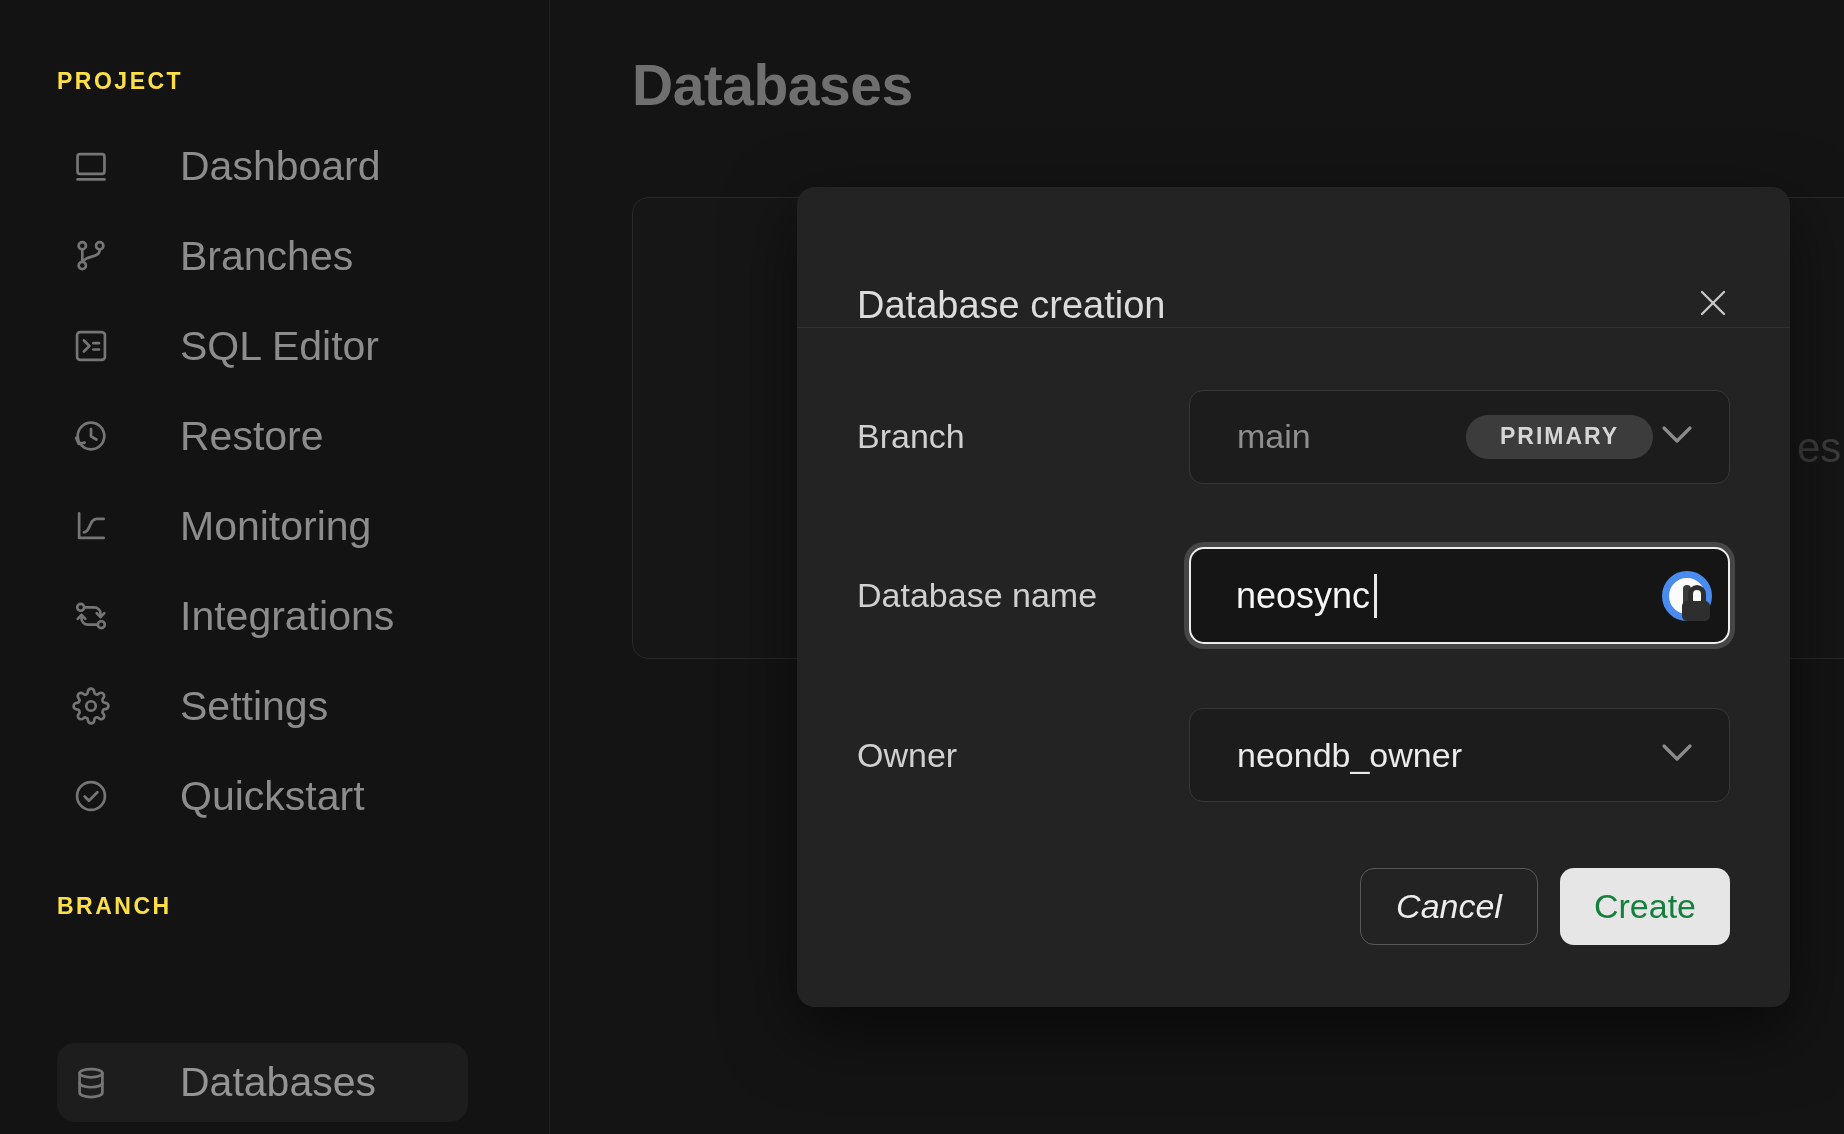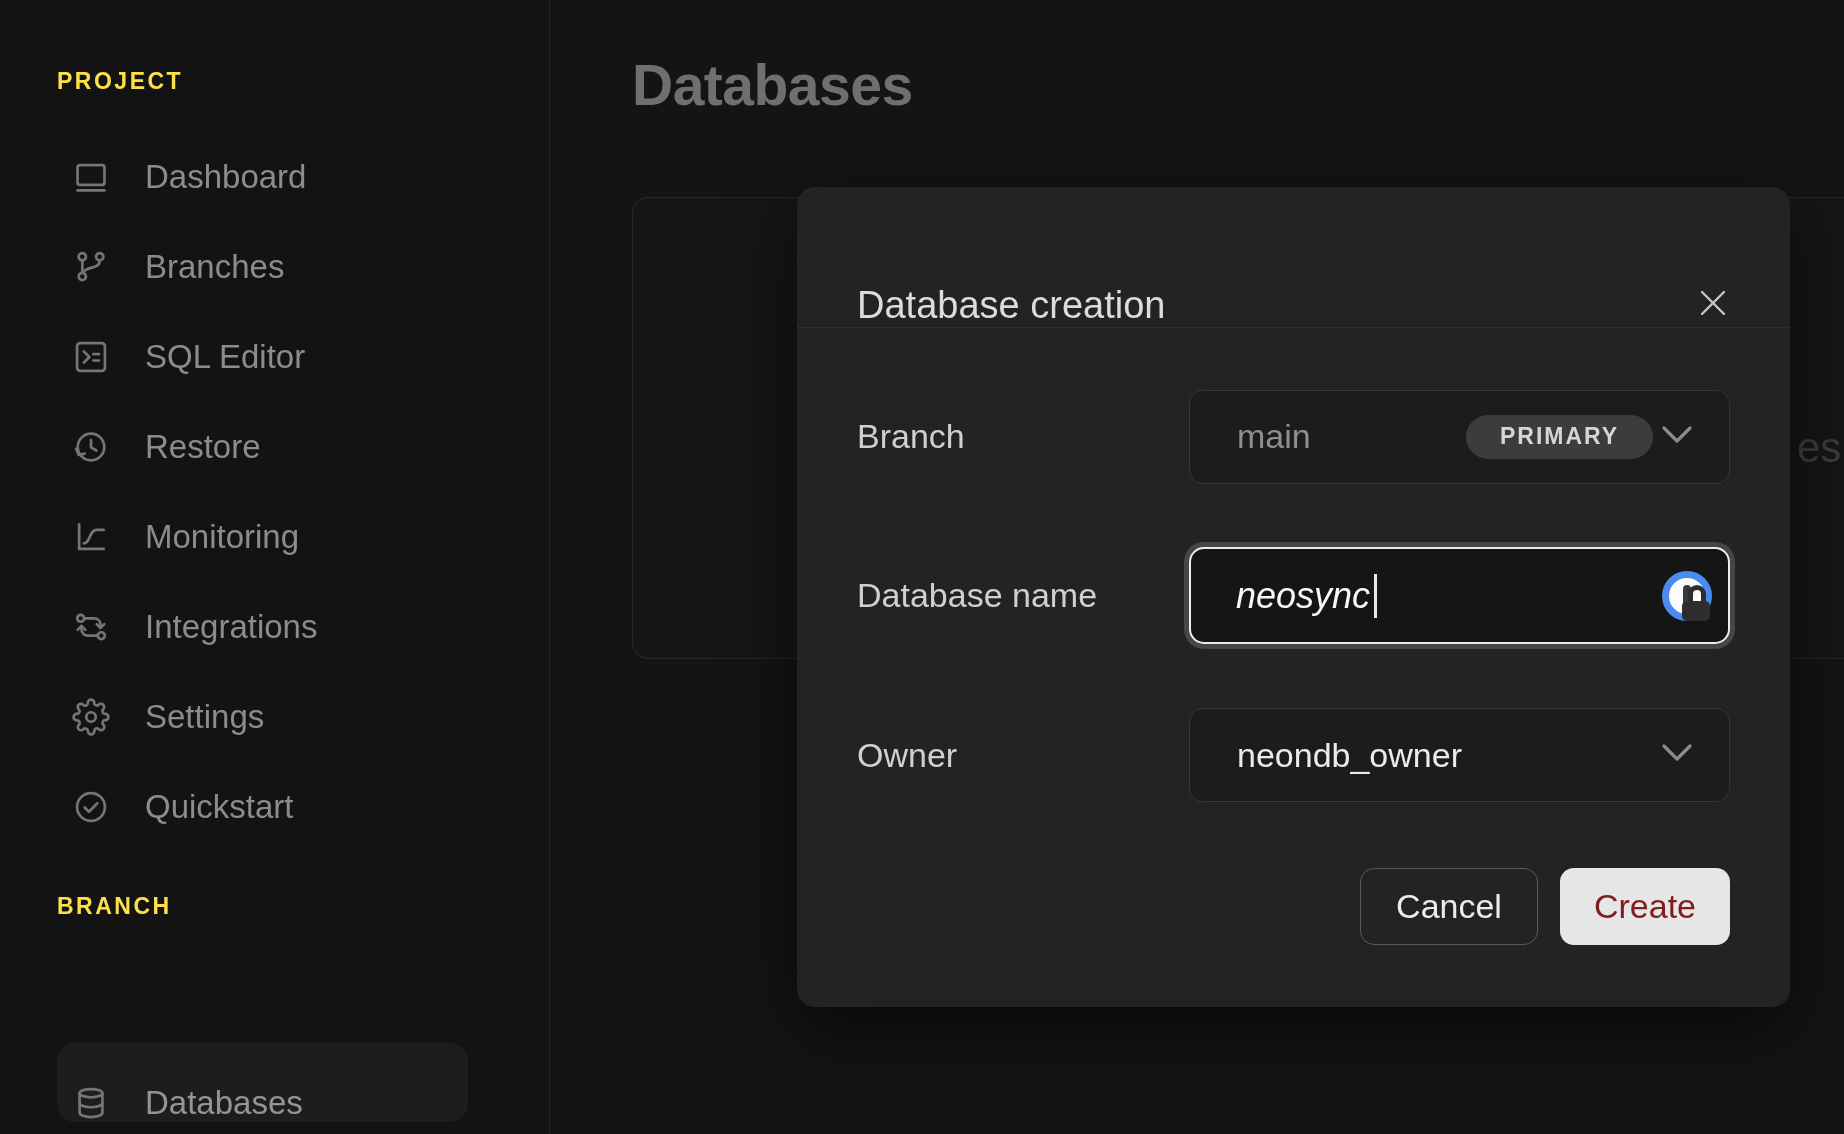--- a/index.html
+++ b/index.html
@@ -13,22 +13,22 @@
   .sidebar{
     position:absolute;left:0;top:0;width:550px;height:1134px;
     background:#131313;border-right:1px solid #242424;box-sizing:border-box;
   }
   .section-label{
     position:absolute;left:57px;
     font-size:23px;font-weight:700;letter-spacing:2.5px;color:#fde047;
   }
   .nav-item{
     position:absolute;left:40px;width:470px;height:60px;
-    display:flex;align-items:flex-end;padding-left:32px;box-sizing:border-box;
-    color:#8c8c8c;font-size:33px;cursor:pointer;
+    display:flex;align-items:center;padding-left:32px;box-sizing:border-box;
+    color:#8c8c8c;font-size:41px;cursor:pointer;gap:35px;
   }
   .nav-item .nicon{width:38px;height:38px;flex:none;color:#757575;margin-right:35px;display:block;}
   .nav-item.selected{
     left:57px;width:411px;height:79px;padding-left:15px;
     background:#1d1d1d;border-radius:18px;color:#949494;
   }
   .nicon svg{width:38px;height:38px;display:block;}
   
   .page-title{
     position:absolute;left:632px;top:52px;
@@ -72,21 +72,21 @@
     position:absolute;left:276px;top:50%;transform:translateY(-50%);
     height:44px;padding:0 34px;border-radius:22px;background:#3c3c3c;
     display:flex;align-items:center;
     font-size:23px;font-weight:700;letter-spacing:2px;color:#d5d5d5;
   }
   .chev{position:absolute;right:36px;top:50%;transform:translateY(-50%);color:#8b8b8b;}
   .text-input{
     position:relative;width:541px;height:97px;box-sizing:border-box;
     background:#151515;border:2px solid #ededed;border-radius:15px;
     box-shadow:0 0 0 5px rgba(255,255,255,0.16);
-    display:flex;align-items:center;cursor:text;font-style:italic;
+    display:flex;align-items:center;cursor:text;
   }
   .text-input .val{margin-left:45px;font-size:36px;color:#f7f7f7;}
   .caret{width:3px;height:44px;background:#e8e8e8;margin-left:4px;}
   
   .op{
     position:absolute;right:16px;top:50%;transform:translateY(-50%);
     width:50px;height:50px;cursor:pointer;
   }
   .op-circle{
     position:absolute;left:0;top:0;width:36px;height:36px;
@@ -107,22 +107,22 @@
   }
   
   .btn-row{
     position:absolute;left:60px;top:681px;width:873px;height:77px;
     display:flex;justify-content:flex-end;gap:22px;
   }
   .btn{
     height:77px;border-radius:14px;display:flex;align-items:center;justify-content:center;
     font-size:34px;box-sizing:border-box;cursor:pointer;
   }
-  .btn-secondary{width:178px;border:1.5px solid #585858;color:#ececec;background:transparent;}
-  .btn-primary{width:170px;background:#e6e6e6;color:#7f1d1d;font-weight:500;}
+  .btn-secondary{width:178px;border:1.5px solid #585858;color:#ececec;background:transparent;font-style:italic;}
+  .btn-primary{width:170px;background:#e6e6e6;color:#15803d;font-weight:500;}
   svg{stroke:currentColor;fill:none;stroke-width:1.7;stroke-linecap:round;stroke-linejoin:round;}
 </style>
 </head>
 <body>
 
 <div class="sidebar">
 
   <div class="section-label" style="top:68px">PROJECT</div>
 
   <div class="nav-item" style="top:136px">

